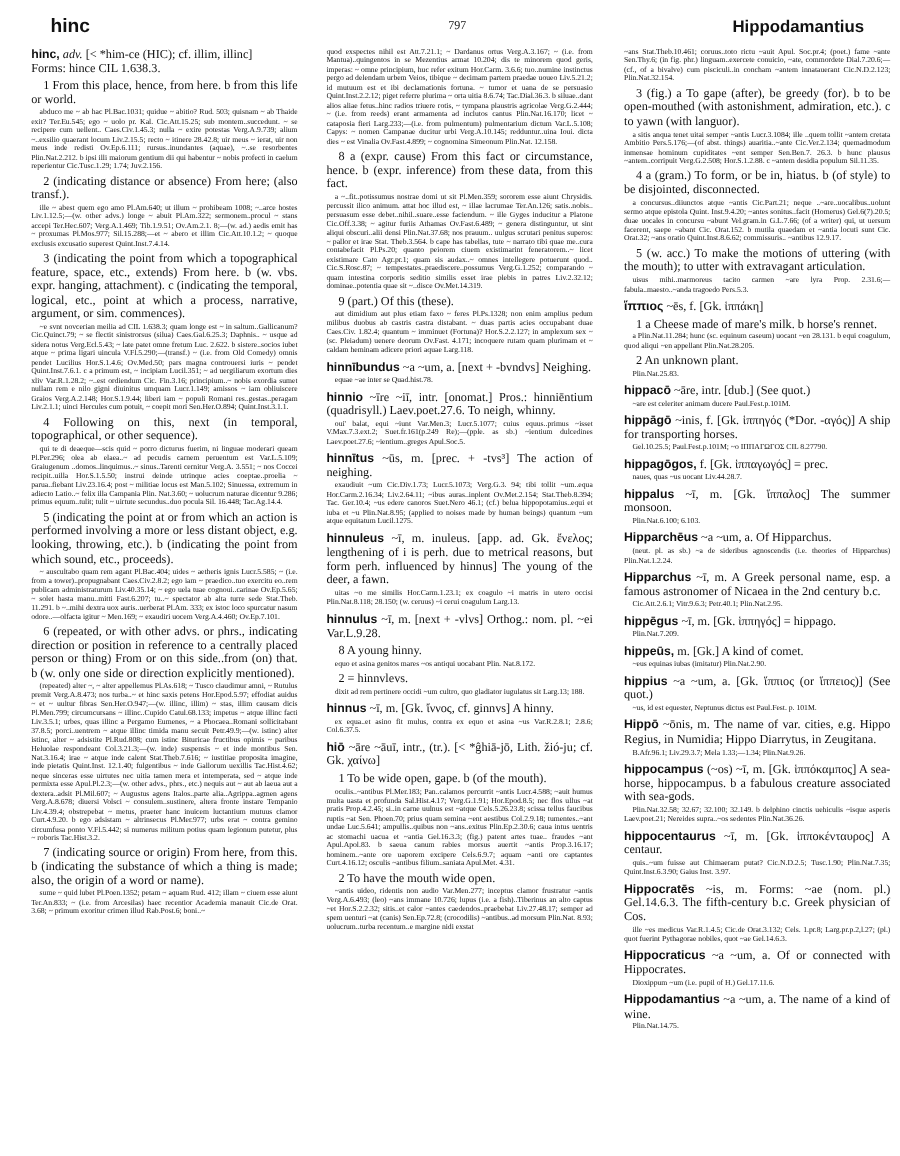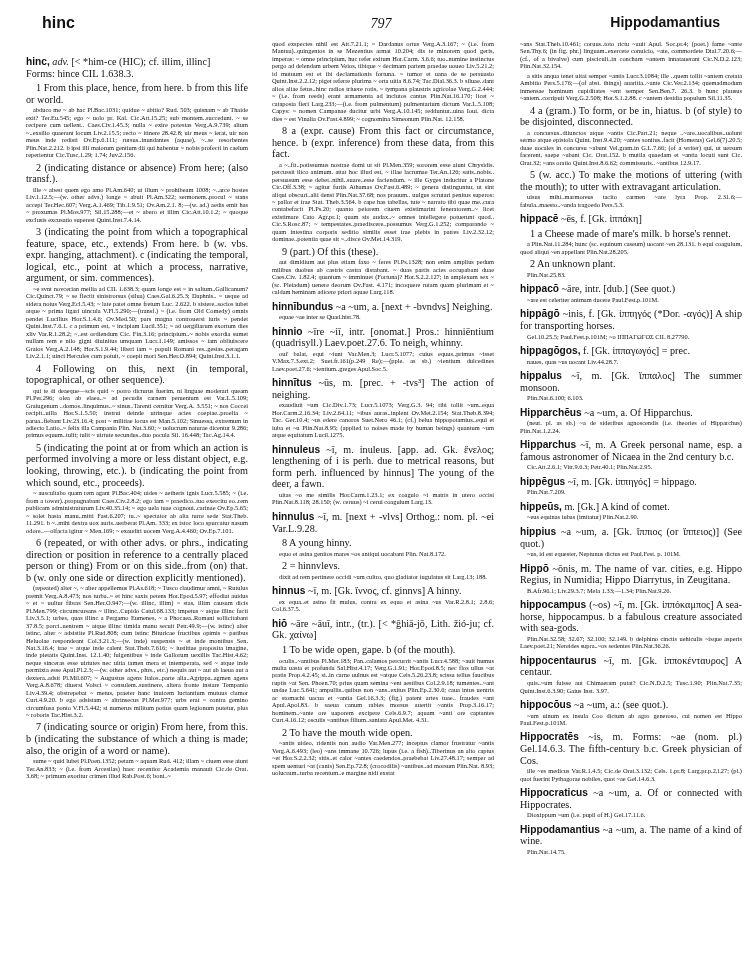--- a/index.html
+++ b/index.html
@@ -1,19 +1,19 @@
 <!DOCTYPE html>
 <html><head>
 <meta charset="utf-8">
 <style>
   html,body{margin:0;padding:0;background:#fff;}
   body{width:750px;height:963px;overflow:hidden;position:relative;color:#111;font-family:"Liberation Serif","DejaVu Serif",serif;}
   .page-header{position:absolute;top:14px;left:42px;right:30px;height:20px;}
   .rh-left{position:absolute;left:0;top:0;font-family:"Liberation Sans","DejaVu Sans",sans-serif;font-weight:bold;font-size:16px;}
-  .rh-center{position:absolute;left:0;right:0;top:2px;text-align:center;font-size:14px;font-style:italic;}
+  .rh-center{position:absolute;left:0;right:0;top:2px;text-align:center;font-size:10px;}
   .rh-right{position:absolute;right:0;top:0;font-family:"Liberation Sans","DejaVu Sans",sans-serif;font-weight:bold;font-size:14px;}
   .columns{position:absolute;top:40px;left:26px;width:720px;height:915px;}
   .col{position:absolute;top:0;width:222px;height:915px;overflow:hidden;}
   .col-1{left:0;}
   .col-2{left:246px;}
   .col-3{left:494px;}
   .def{font-size:10.2px;line-height:11.6px;text-align:justify;margin:0;}
   .def.indent{text-indent:10px;margin-top:3px;}
   .cit{font-size:6.4px;line-height:7.45px;text-align:justify;margin:1px 0 2px 0;text-indent:7px;}
   .entry{margin-top:5px;}
@@ -25,21 +25,21 @@
 
 <div class="page-header">
   <span class="rh-left">hinc</span>
   <span class="rh-center">797</span>
   <span class="rh-right">Hippodamantius</span>
 </div>
 
 <div class="columns">
 
   <div class="col col-1">
-    <div class="entry" style="margin-top:16px">
+    <div class="entry" style="margin-top:0">
       <p class="def">
         <span class="head">hinc,</span>
         <i>adv.</i>
         <span>[&lt; *him-ce (HIC); cf. illim, illinc]</span>
       </p>
       <p class="def">Forms: hince CIL 1.638.3.</p>
 
       <p class="def indent">1 From this place, hence, from here. b from this life or world.</p>
       <p class="cit">abduco me ~ ab hac Pl.Bac.1031; quidue ~ abitio? Rud. 503; quisnam ~ ab Thaide exit? Ter.Eu.545; ego ~ uolo pr. Kal. Cic.Att.15.25; sub montem..succedunt. ~ se recipere cum uellent.. Caes.Civ.1.45.3; nulla ~ exire potestas Verg.A.9.739; alium ~..exsilio quaerant locum Liv.2.15.5; recto ~ itinere 28.42.8; uir meus ~ ierat, uir non meus inde redisti Ov.Ep.6.111; rursus..inundantes (aquae), ~..se resorbentes Plin.Nat.2.212. b ipsi illi maiorum gentium dii qui habentur ~ nobis profecti in caelum reperientur Cic.Tusc.1.29; 1.74; Juv.2.156.</p>
 
@@ -110,30 +110,31 @@
       <p class="def indent">1 To be wide open, gape. b (of the mouth).</p>
       <p class="cit">oculis..~antibus Pl.Mer.183; Pan..calamos percurrit ~antis Lucr.4.588; ~auit humus multa uasta et profunda Sal.Hist.4.17; Verg.G.1.91; Hor.Epod.8.5; nec flos ullus ~at pratis Prop.4.2.45; si..in carne uulnus est ~atque Cels.5.26.23.8; scissa tellus faucibus ruptis ~at Sen. Phoen.70; prius quam semina ~ent aestibus Col.2.9.18; tumentes..~ant undae Luc.5.641; ampullis..quibus non ~ans..exitus Plin.Ep.2.30.6; caua intus uentris ac stomachi uacua et ~antia Gel.16.3.3; (fig.) patent artes tuae.. fraudes ~ant Apul.Apol.83. b saeua canum rabies morsus auertit ~antis Prop.3.16.17; hominem..~ante ore uaporem excipere Cels.6.9.7; aquam ~anti ore captantes Curt.4.16.12; osculis ~antibus filium..saniata Apul.Met. 4.31.</p>
       <p class="def indent">2 To have the mouth wide open.</p>
       <p class="cit">~antis uideo, ridentis non audio Var.Men.277; inceptus clamor frustratur ~antis Verg.A.6.493; (leo) ~ans immane 10.726; lupus (i.e. a fish)..Tiberinus an alto captus ~et Hor.S.2.2.32; sitis..et calor ~antes caedendos..praebebat Liv.27.48.17; semper ad spem uenturi ~at (canis) Sen.Ep.72.8; (crocodilis) ~antibus..ad morsum Plin.Nat. 8.93; uolucrum..turba recentum..e margine nidi exstat</p>
     </div>
   </div>
 
   <div class="col col-3">
     <p class="cit" style="text-indent:0;margin-top:0">~ans Stat.Theb.10.461; coruus..toto rictu ~auit Apul. Soc.pr.4; (poet.) fame ~ante Sen.Thy.6; (in fig. phr.) linguam..exercete conuicio, ~ate, commordete Dial.7.20.6;—(cf., of a bivalve) cum pisciculi..in concham ~antem innatauerant Cic.N.D.2.123; Plin.Nat.32.154.</p>
 
+    <p class="def indent">3 (fig.) a To gape (after), be greedy (for). b to be open-mouthed (with astonishment, admiration, etc.). c to yawn (with languor).</p>
     <p class="cit">a sitis anqua tenet uitai semper ~antis Lucr.3.1084; ille ..quem tollit ~antem cretata Ambitio Pers.5.176;—(of abst. things) auaritia..~ante Cic.Ver.2.134; quemadmodum inmensae hominum cupiditates ~ent semper Sen.Ben.7. 26.3. b hunc plausus ~antem..corripuit Verg.G.2.508; Hor.S.1.2.88. c ~antem desidia populum Sil.11.35.</p>
 
     <p class="def indent">4 a (gram.) To form, or be in, hiatus. b (of style) to be disjointed, disconnected.</p>
     <p class="cit">a concursus..diiunctos atque ~antis Cic.Part.21; neque ..~are..uocalibus..uolunt sermo atque epistola Quint. Inst.9.4.20; ~antes sonitus..facit (Homerus) Gel.6(7).20.5; duae uocales in concursu ~abunt Vel.gram.in G.L.7.66; (of a writer) qui, ut uersum facerent, saepe ~abant Cic. Orat.152. b mutila quaedam et ~antia locuti sunt Cic. Orat.32; ~ans oratio Quint.Inst.8.6.62; commissuris.. ~antibus 12.9.17.</p>
 
     <p class="def indent">5 (w. acc.) To make the motions of uttering (with the mouth); to utter with extravagant articulation.</p>
     <p class="cit">uisus mihi..marmoreus tacito carmen ~are lyra Prop. 2.31.6;—fabula..maesto..~anda tragoedo Pers.5.3.</p>
 
     <div class="entry">
-      <p class="def"><span class="head">hippacē</span> <span>~ēs, f. [Gk. ἱππάκη]</span></p>
+      <p class="def"><span class="head">ἵππιος</span> <span>~ēs, f. [Gk. ἱππάκη]</span></p>
       <p class="def indent">1 a Cheese made of mare's milk. b horse's rennet.</p>
       <p class="cit">a Plin.Nat.11.284; hunc (sc. equinum caseum) uocant ~en 28.131. b equi coagulum, quod aliqui ~en appellant Plin.Nat.28.205.</p>
       <p class="def indent">2 An unknown plant.</p>
       <p class="cit">Plin.Nat.25.83.</p>
     </div>
 
     <div class="entry">
       <p class="def"><span class="head">hippacō</span> <span>~āre, intr. [dub.]</span> <span>(See quot.)</span></p>
       <p class="cit">~are est celeriter animam ducere Paul.Fest.p.101M.</p>
     </div>
@@ -186,24 +187,20 @@
     <div class="entry">
       <p class="def"><span class="head">hippocampus</span> <span>(~os) ~ī, m. [Gk. ἱππόκαμπος]</span> <span>A sea-horse, hippocampus. b a fabulous creature associated with sea-gods.</span></p>
       <p class="cit">Plin.Nat.32.58; 32.67; 32.100; 32.149. b delphino cinctis uehiculis ~isque asperis Laev.poet.21; Nereides supra..~os sedentes Plin.Nat.36.26.</p>
     </div>
 
     <div class="entry">
       <p class="def"><span class="head">hippocentaurus</span> <span>~ī, m. [Gk. ἱπποκένταυρος]</span> <span>A centaur.</span></p>
       <p class="cit">quis..~um fuisse aut Chimaeram putat? Cic.N.D.2.5; Tusc.1.90; Plin.Nat.7.35; Quint.Inst.6.3.90; Gaius Inst. 3.97.</p>
     </div>
 
-    <div class="entry">
-      <p class="def"><span class="head">hippocōus</span> <span>~a ~um, a.:</span> <span>(see quot.).</span></p>
-      <p class="cit">~um uinum ex insula Coo dictum ab agro generoso, cui nomen est Hippo Paul.Fest.p.101M.</p>
-    </div>
 
     <div class="entry">
       <p class="def"><span class="head">Hippocratēs</span> <span>~is, m. Forms: ~ae (nom. pl.) Gel.14.6.3.</span> <span>The fifth-century b.c. Greek physician of Cos.</span></p>
       <p class="cit">ille ~es medicus Var.R.1.4.5; Cic.de Orat.3.132; Cels. 1.pr.8; Larg.pr.p.2,l.27; (pl.) quot fuerint Pythagorae nobiles, quot ~ae Gel.14.6.3.</p>
     </div>
 
     <div class="entry">
       <p class="def"><span class="head">Hippocraticus</span> <span>~a ~um, a.</span> <span>Of or connected with Hippocrates.</span></p>
       <p class="cit">Dioxippum ~um (i.e. pupil of H.) Gel.17.11.6.</p>
     </div>

